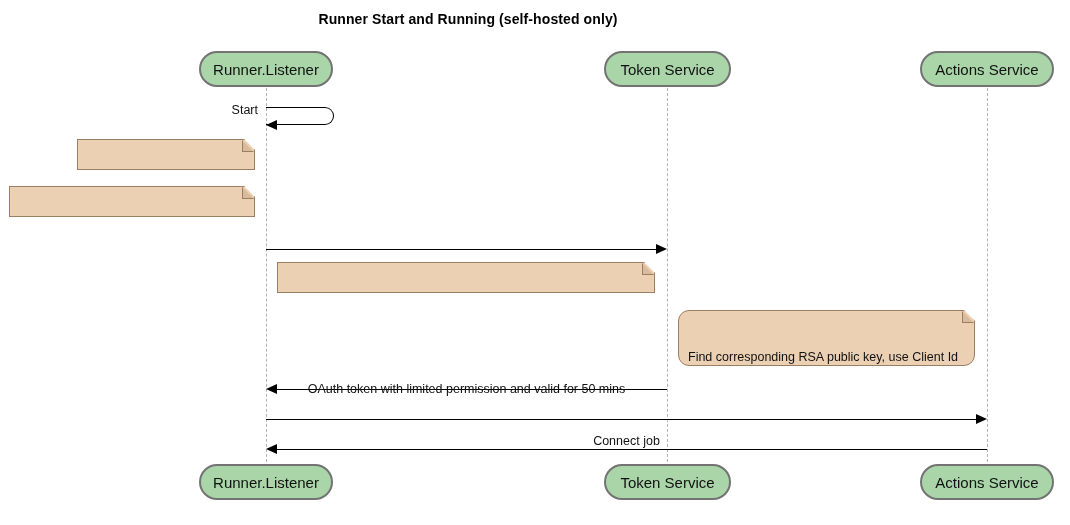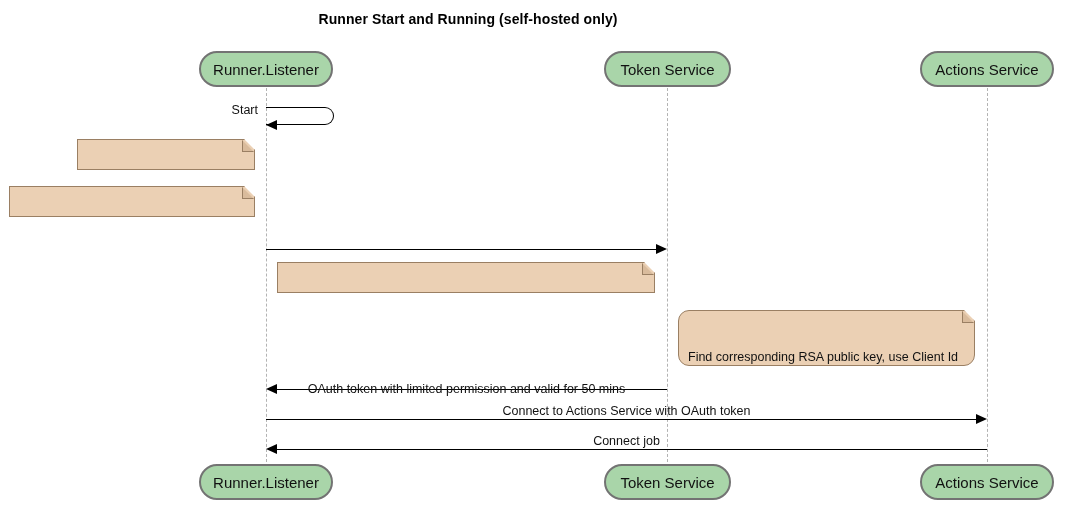--- a/index.html
+++ b/index.html
@@ -159,21 +159,20 @@
     <span>Find corresponding RSA public key, use Client Id
 Verify JWT token's signature</span>
   </div>
 
   <div class="msg-line" style="left:277px; top:389px; width:390px;"></div>
   <div class="arrow-head arrow-left" style="left:266px; top:383.5px;"></div>
   <div class="msg-label" style="left:266px; top:374px; width:401px;margin-top:8px;">OAuth token with limited permission and valid for 50 mins</div>
 
   <div class="msg-line" style="left:266px; top:419px; width:710px;"></div>
   <div class="arrow-head arrow-right" style="left:976px; top:413.5px;"></div>
-  <div class="msg-label" style="left:266px; top:404px; width:721px;">Connect to Actions Service with OAuth token</div>
 
   <div class="msg-line" style="left:277px; top:449px; width:710px;"></div>
   <div class="arrow-head arrow-left" style="left:266px; top:443.5px;"></div>
   <div class="msg-label" style="left:266px; top:434px; width:721px;">Connect job</div>
 
   <div class="participant" style="left:199px; top:464px; width:134px;">
     <span>Runner.Listener</span>
   </div>
   <div class="participant" style="left:604px; top:464px; width:127px;">
     <span>Token Service</span>

